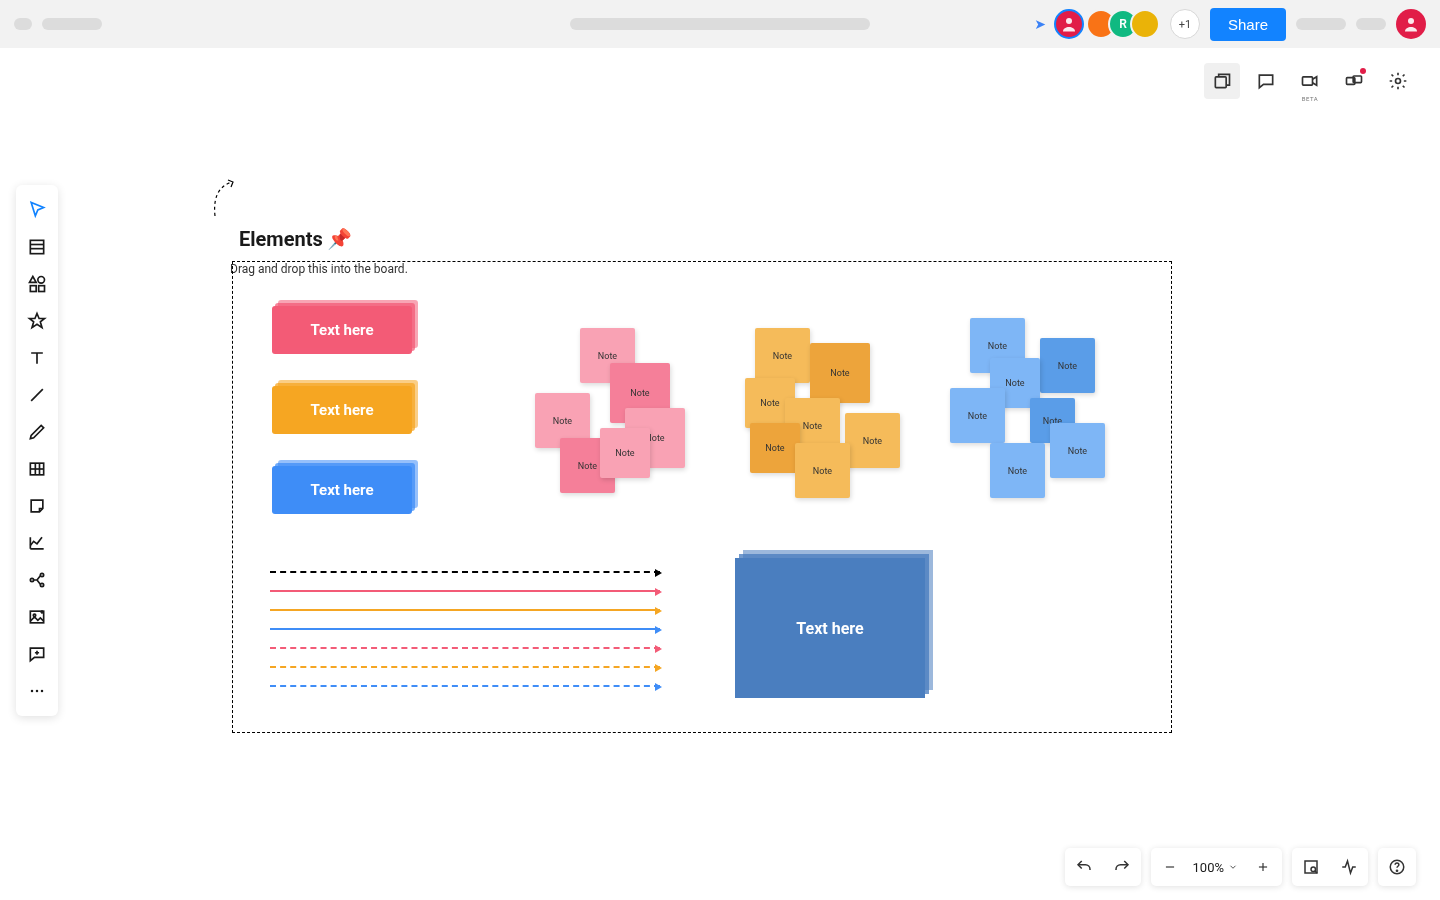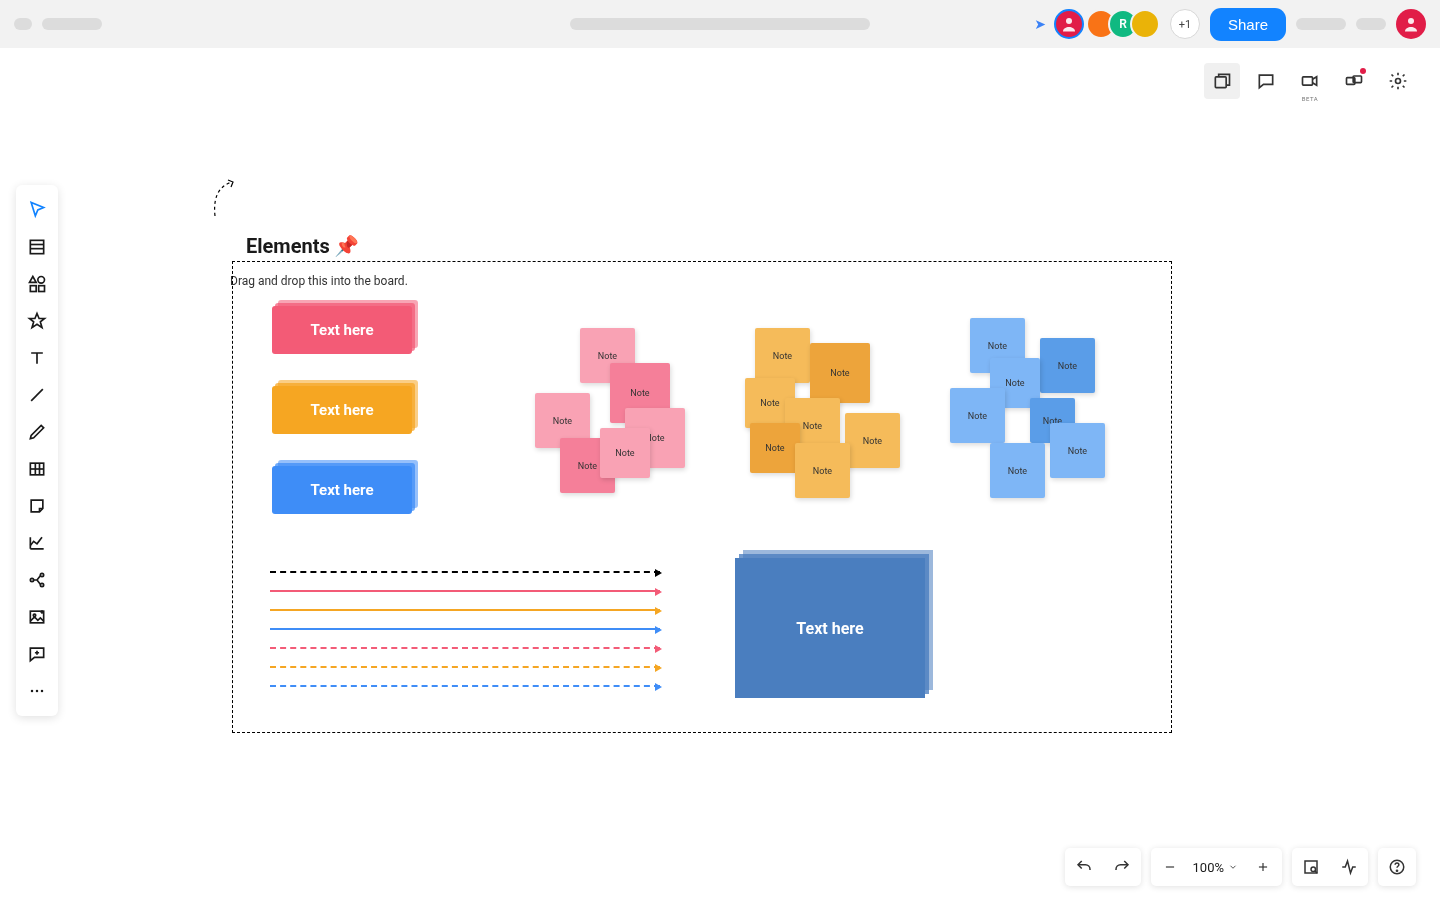--- a/index.html
+++ b/index.html
@@ -9,38 +9,38 @@
 .topbar{height:48px;background:#f2f2f2;display:flex;align-items:center;padding:0 14px;position:relative}
 .tb-left{display:flex;align-items:center;gap:10px}
 .gray-pill{height:12px;border-radius:6px;background:#dcdcdc}
 .tb-center{position:absolute;left:50%;transform:translateX(-50%);width:300px;height:12px;background:#dcdcdc;border-radius:6px}
 .tb-right{margin-left:auto;display:flex;align-items:center;gap:10px}
 .cursor-ind{color:#3b82f6;font-size:14px;margin-right:-2px}
 .avatar{width:30px;height:30px;border-radius:50%;background:#e8e8e8;display:flex;align-items:center;justify-content:center;font-size:12px;font-weight:600;color:#fff}
 .av-stack{display:flex}
 .av-stack .avatar{margin-left:-8px;border:2px solid #f2f2f2}
 .plus-badge{width:30px;height:30px;border-radius:50%;background:#fff;border:1px solid #d8d8d8;display:flex;align-items:center;justify-content:center;font-size:11px;color:#444}
-.share-btn{background:#1283ff;color:#fff;border:none;border-radius:11px;padding:8px 18px;font-size:15px;font-weight:500;cursor:pointer}
+.share-btn{background:#1283ff;color:#fff;border:none;border-radius:4px;padding:8px 18px;font-size:15px;font-weight:500;cursor:pointer}
 
 
 .rt-tools{position:absolute;top:63px;right:24px;display:flex;gap:8px}
 .rt-btn{width:36px;height:36px;border-radius:4px;background:#fff;display:flex;align-items:center;justify-content:center;cursor:pointer;position:relative}
 .rt-btn.active{background:#f0f0f0}
 .beta-tag{position:absolute;bottom:-3px;font-size:6px;letter-spacing:.5px;color:#777}
 
 
 .left-tb{position:absolute;top:185px;left:16px;width:42px;background:#fff;border-radius:6px;box-shadow:0 2px 10px rgba(0,0,0,.12);padding:8px 0;display:flex;flex-direction:column;align-items:center;gap:3px}
 .lt-btn{width:34px;height:34px;border-radius:4px;display:flex;align-items:center;justify-content:center;cursor:pointer;color:#1a1a1a}
 .lt-btn.sel{color:#1283ff}
 
 
 .canvas{position:absolute;inset:48px 0 0 0}
 .elements-title{position:absolute;top:170px;left:230px}
 .elements-title .curve{position:absolute;top:-40px;left:-20px}
-.elements-title h2{margin:16px;font-size:20px;font-weight:700}
+.elements-title h2{margin:9px;font-size:20px;font-weight:700}
 .elements-title p{margin:11px 0 0 0;font-size:12px;color:#333}
 .dashed-box{position:absolute;top:213px;left:232px;width:940px;height:472px;border:1.5px dashed #000}
 
 
 .tag-stack{position:absolute}
 .tag{position:relative;width:140px;height:48px;border-radius:3px;display:flex;align-items:center;justify-content:center;color:#fff;font-weight:700;font-size:15px}
 .tag::before,.tag::after{content:"";position:absolute;inset:0;border-radius:3px}
 .tag::before{transform:translate(6px,-6px);opacity:.55;background:inherit}
 .tag::after{transform:translate(3px,-3px);opacity:.75;background:inherit}
 .tag span{position:relative;z-index:2}

